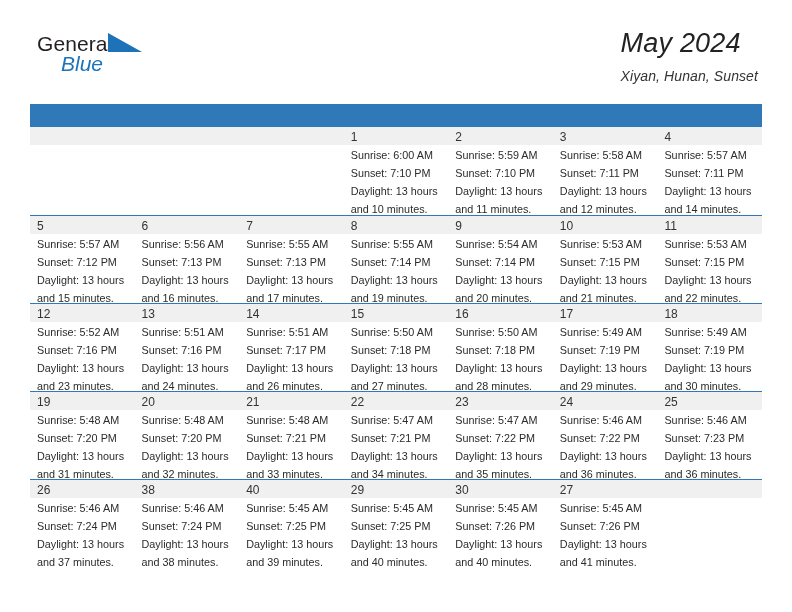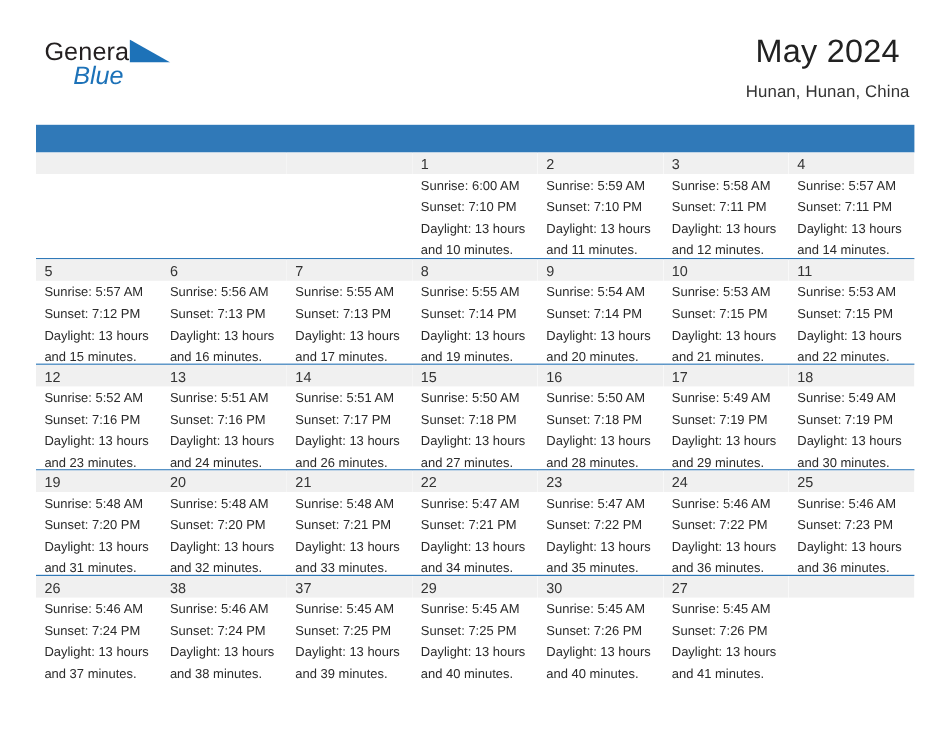--- a/index.html
+++ b/index.html
@@ -58,22 +58,23 @@
   .brand-mark {
     position: absolute;
     left: 74px;
     top: 7px;
     width: 34px;
     height: 19px;
   }
   .brand-mark svg { display:block; }
 
   .title-block {
-    text-align: center;
+    text-align: left;
     padding-top: 0px;
+    font-style: italic;
   }
   .cal-title {
     font-size: 27px;
     color: #222222;
     line-height: 34px;
     letter-spacing: .2px;
   }
   .cal-subtitle {
     font-size: 14px;
     color: #333333;
@@ -159,21 +160,21 @@
       <span class="brand-mark">
         <svg width="34" height="19" viewBox="0 0 34 19" xmlns="http://www.w3.org/2000/svg">
           <polygon points="0,0 34,19 0,19" fill="#1d72b8"></polygon>
         </svg>
       </span>
       <span class="brand-blue">Blue</span>
     </div>
 
     <div class="title-block">
       <div class="cal-title">May 2024</div>
-      <div class="cal-subtitle">Hunan, Hunan, China</div>
+      <div class="cal-subtitle">Xiyan, Hunan, Sunset</div>
     </div>
 
   </div>
 
   <div class="calendar">
     <div class="weekdays">
       <div class="weekday">Sunday</div>
       <div class="weekday">Monday</div>
       <div class="weekday">Tuesday</div>
       <div class="weekday">Thursday</div>
@@ -303,21 +304,21 @@
 
     <div class="week">
       <div class="day"><span class="daynum">26</span><span class="info">Sunrise: 5:46 AM
 Sunset: 7:24 PM
 Daylight: 13 hours
 and 37 minutes.</span></div>
       <div class="day"><span class="daynum">38</span><span class="info">Sunrise: 5:46 AM
 Sunset: 7:24 PM
 Daylight: 13 hours
 and 38 minutes.</span></div>
-      <div class="day"><span class="daynum">37</span><span class="info">Sunrise: 5:45 AM
+      <div class="day"><span class="daynum">40</span><span class="info">Sunrise: 5:45 AM
 Sunset: 7:25 PM
 Daylight: 13 hours
 and 39 minutes.</span></div>
       <div class="day"><span class="daynum">29</span><span class="info">Sunrise: 5:45 AM
 Sunset: 7:25 PM
 Daylight: 13 hours
 and 40 minutes.</span></div>
       <div class="day"><span class="daynum">30</span><span class="info">Sunrise: 5:45 AM
 Sunset: 7:26 PM
 Daylight: 13 hours

